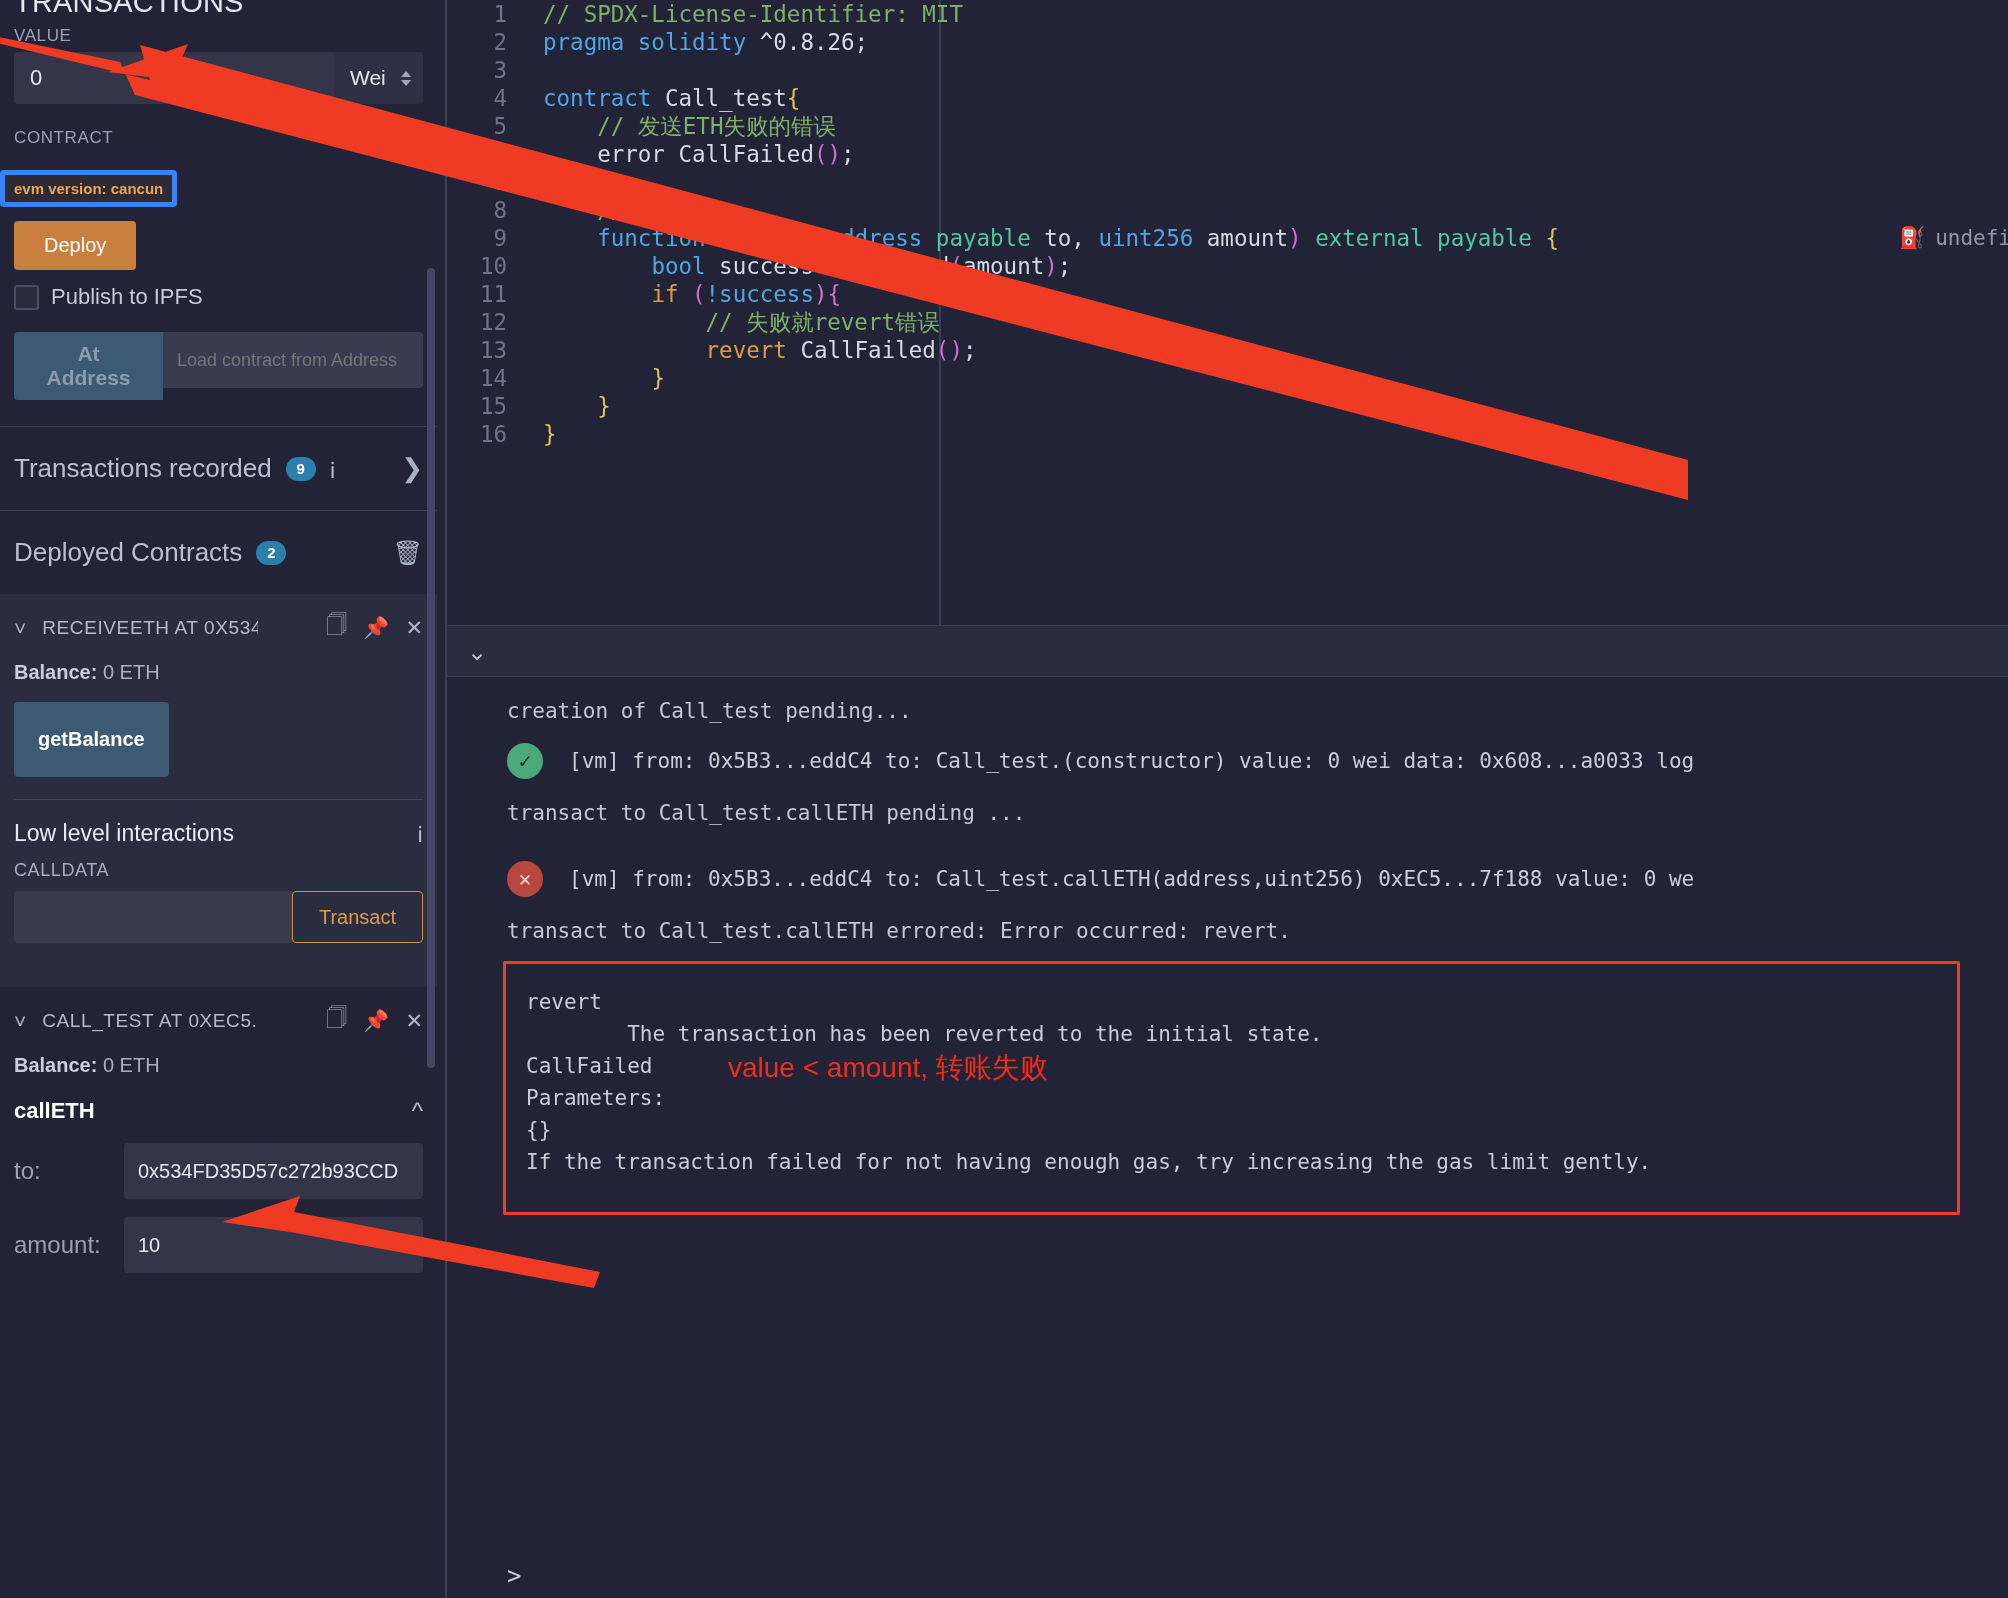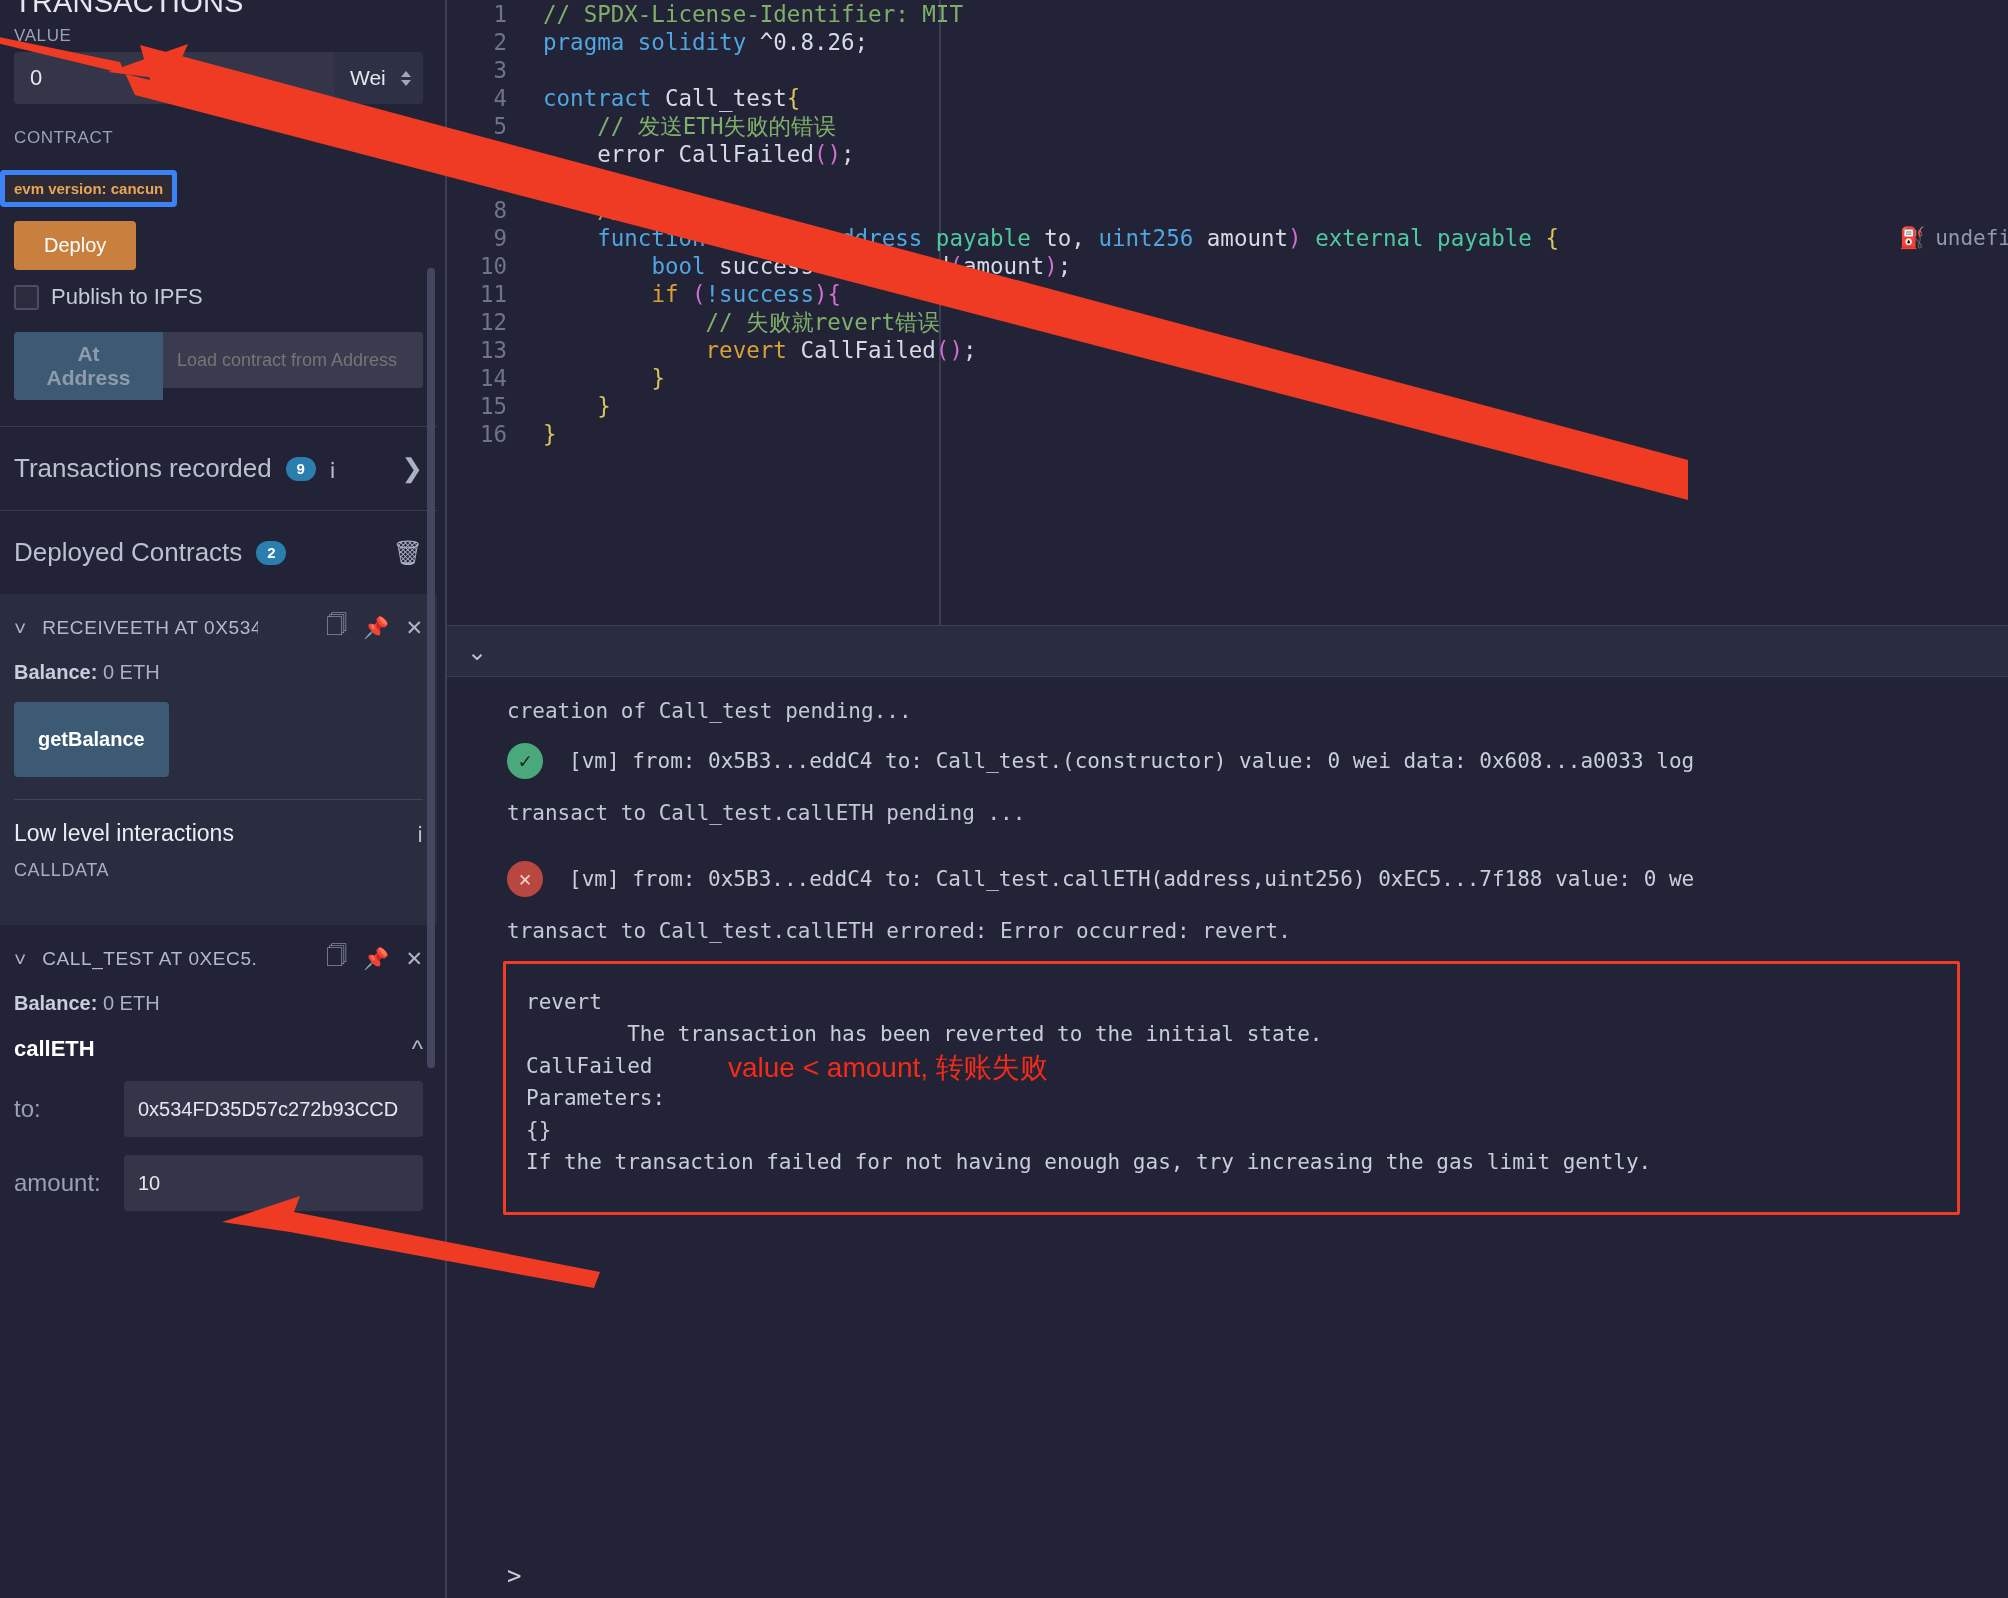--- a/index.html
+++ b/index.html
@@ -262,20 +262,24 @@
         <b>Balance:</b>
         <span>0 ETH</span>
       </div>
       <button class="getbal">getBalance</button>
       <div class="hr2"></div>
       <div class="lli">
         <h4>Low level interactions</h4>
         <span class="iicon">ℹ</span>
       </div>
       <div class="calldata-lbl">CALLDATA</div>
+      <div class="cd-row">
+        <input class="cd-input" value="" style="">
+        <button class="transact-btn">Transact</button>
+      </div>
       <div style="height:34px"></div>
     </div>
 
     
     <div class="contract-card" style="background:#222336">
       <div class="cc-head">
         <span class="cc-ic">˅</span>
         <span class="cname">CALL_TEST AT 0XEC5...7F'</span>
         <span class="cc-ic" style="margin-left:auto">🗍</span>
         <span class="cc-ic">📌</span>

